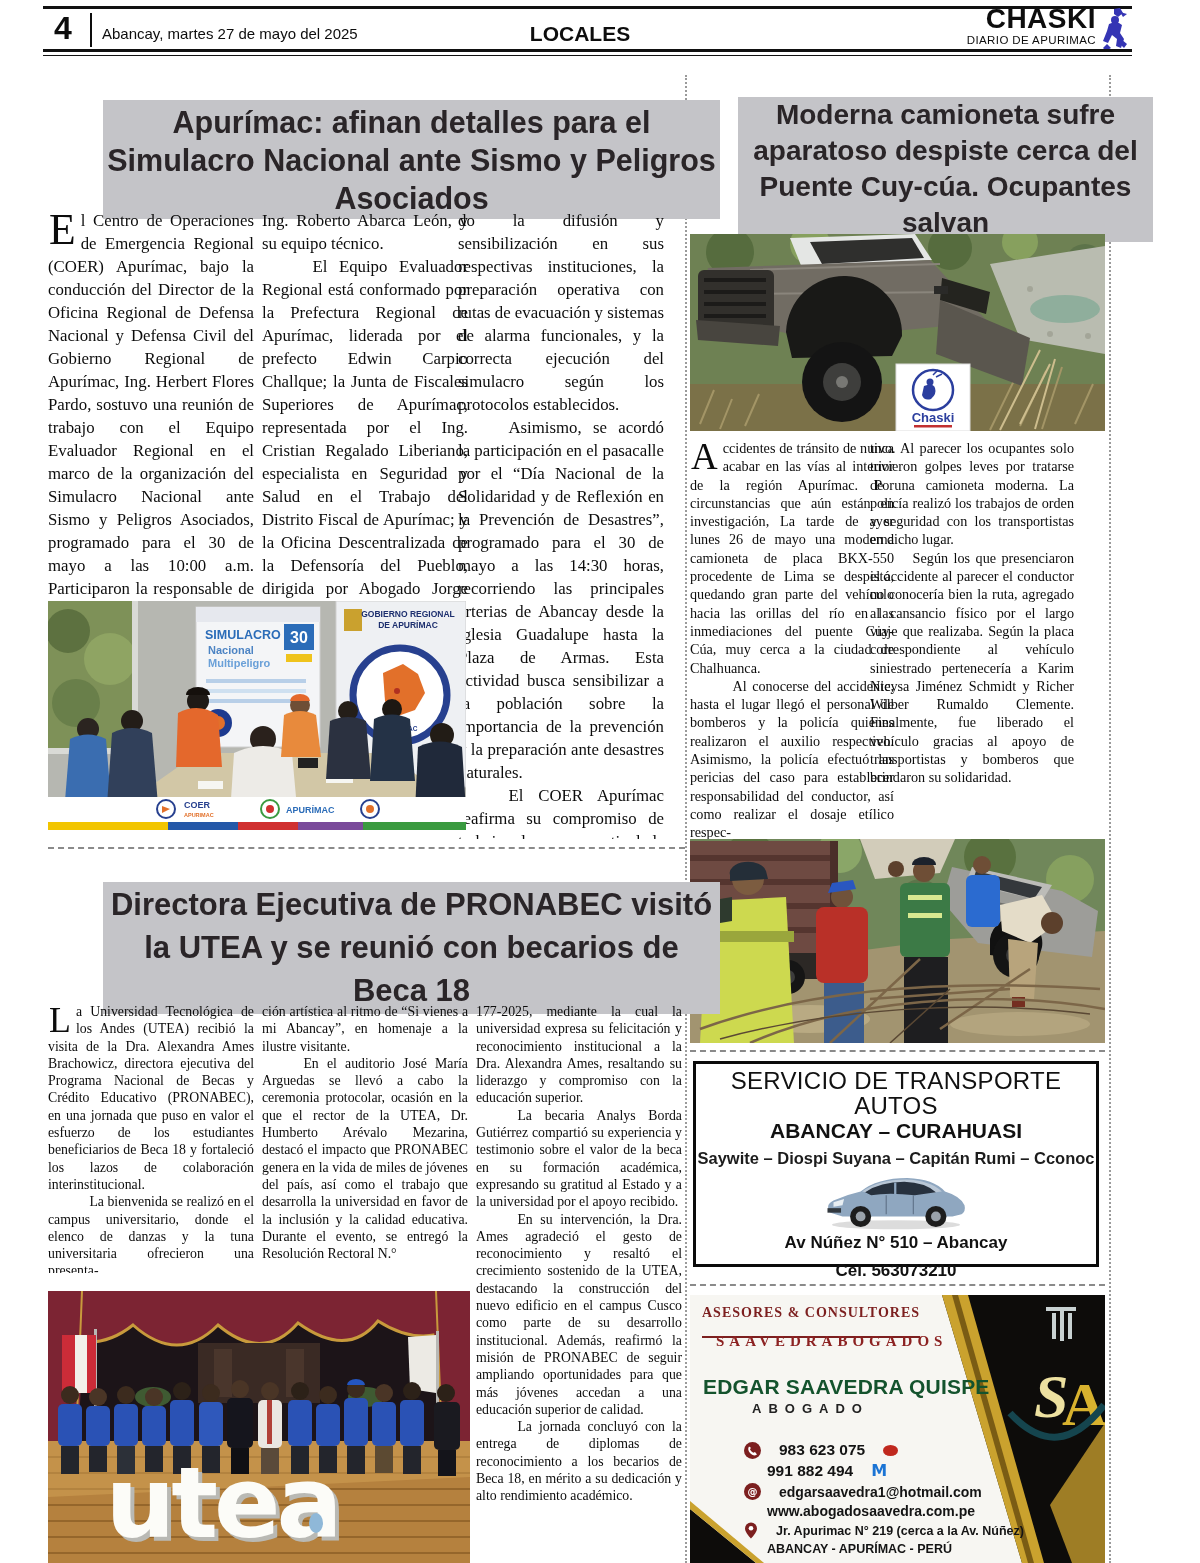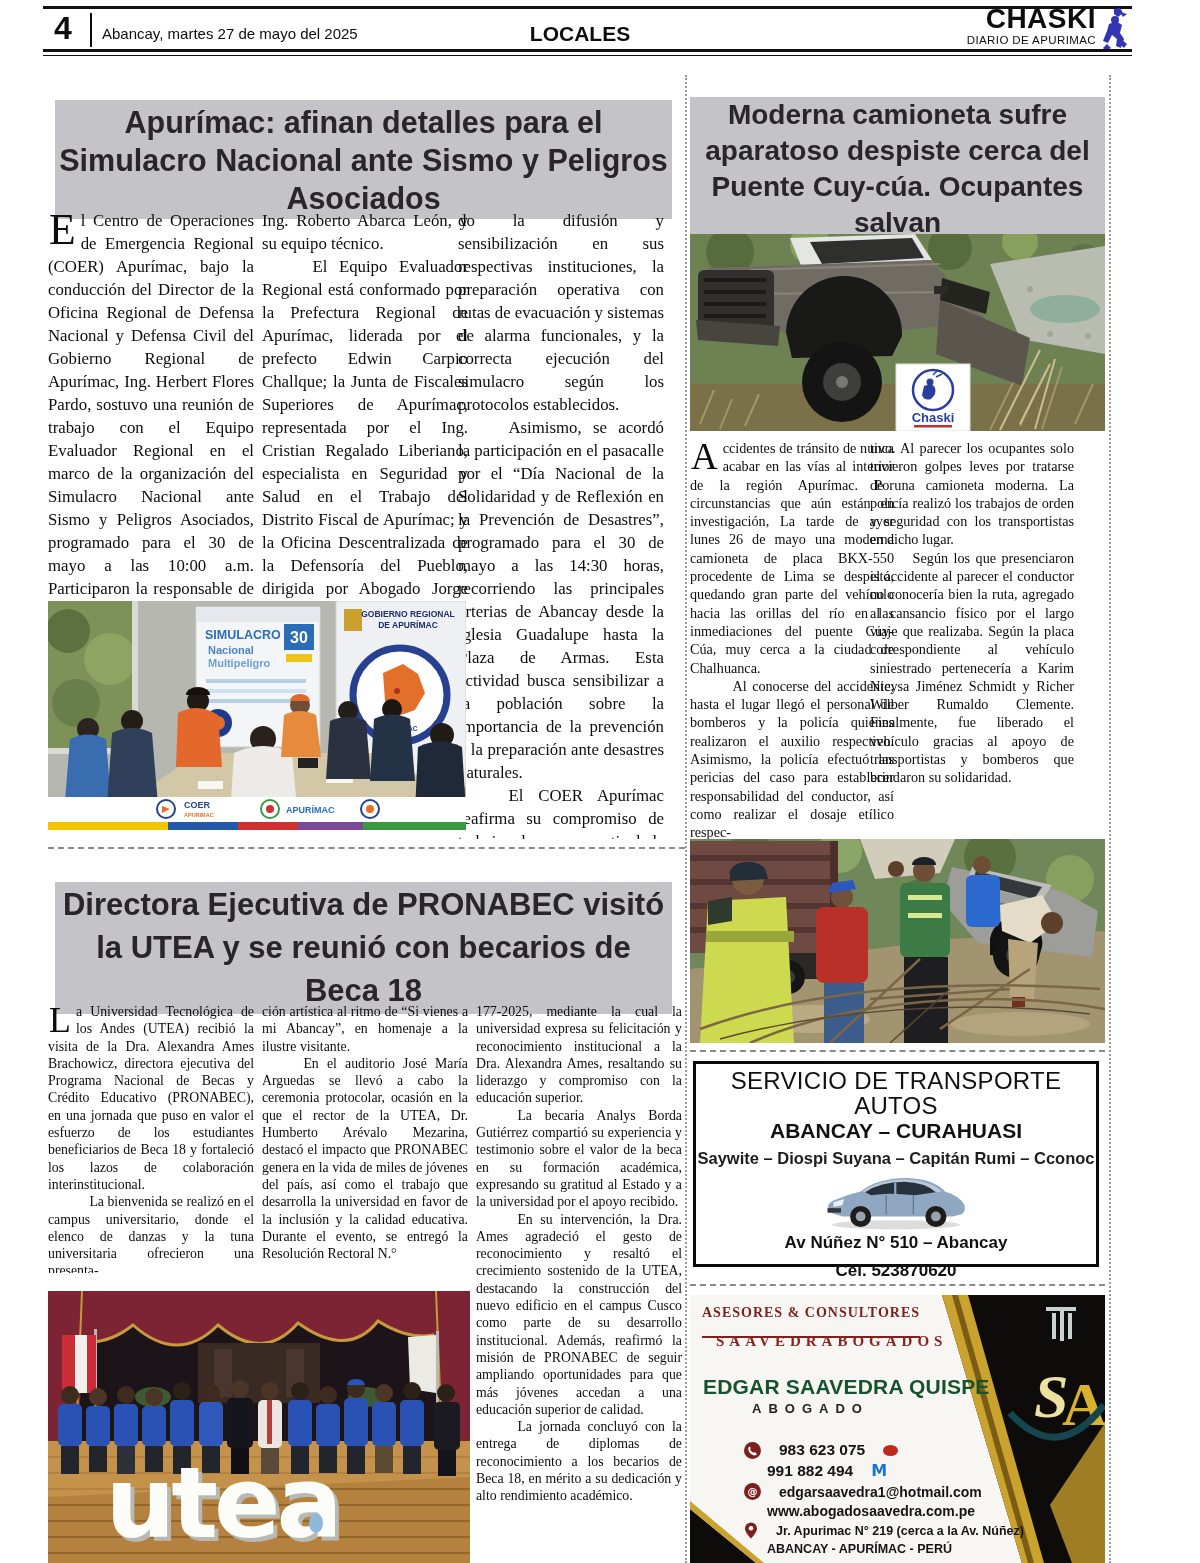--- a/index.html
+++ b/index.html
@@ -25,21 +25,21 @@
   
   .vdash{position:absolute;width:0;border-left:2px dotted #9a9a9a;}
   .vd-mid{left:685px;top:75px;height:1488px;}
   .vd-right{left:1109px;top:75px;height:1488px;}
   .hdash{position:absolute;height:0;border-top:2px dashed #8a8a8a;}
   .hd-left{left:48px;top:847px;width:637px;}
   .hd-r1{left:690px;top:1050px;width:415px;}
   .hd-r2{left:690px;top:1284px;width:415px;}
   
   .hl{position:absolute;background:#c4c4c8;color:#2a2528;font-family:"Liberation Sans",sans-serif;
-      font-weight:700;text-align:center;display:flex;align-items:center;justify-content:center;}
+      font-weight:700;text-align:center;display:flex;align-items:center;justify-content:center;margin-left:48px;}
   .hl .inner{width:100%;}
   .hl1{left:55px;top:80px;width:617px;height:119px;font-size:30.5px;line-height:38px;}
   .hl2{left:690px;top:78px;width:415px;height:145px;font-size:28px;line-height:36px;}
   .hl3{left:55px;top:861px;width:617px;height:132px;font-size:31px;line-height:43px;}
   
   .col{position:absolute;overflow:hidden;text-align:justify;color:#0c0c0c;}
   .col p{margin:0;}
   .col p.ind{text-indent:3em;}
   .drop::first-letter{float:left;font-size:2.6em;line-height:.82;padding:3px 5px 0 1px;}
   .art-sim .col{width:206px;font-size:16.8px;line-height:23px;}
@@ -345,21 +345,21 @@
       <path d="M104,18 V34" stroke="#8fa7c0" stroke-width="3"></path>
       <circle cx="58" cy="63" r="14" fill="#1d1d1d"></circle>
       <circle cx="58" cy="63" r="6.5" fill="#9aa2aa"></circle>
       <circle cx="158" cy="63" r="14" fill="#1d1d1d"></circle>
       <circle cx="158" cy="63" r="6.5" fill="#9aa2aa"></circle>
       <polygon points="22,44 36,40 34,48 22,50" fill="#e8eef2"></polygon>
       <rect x="14" y="52" width="18" height="6" fill="#32383e"></rect>
       <path d="M92,35 V60 M128,35 V60" stroke="#5f7288" stroke-width="1.5" fill="none"></path>
     </svg>
     <div class="t-addr">Av Núñez N° 510 – Abancay</div>
-    <div class="t-phone">Cel. 523870620</div>
+    <div class="t-phone">Cel. 563073210</div>
   </div>
 
   <div class="hdash hd-r2"></div>
 
   <div class="l-ad">
     <svg class="l-bg" viewBox="0 0 415 268">
       <rect width="415" height="268" fill="#f7f6f2"></rect>
       <polygon points="252,0 415,0 415,268 332,268" fill="#0d0c0a"></polygon>
       <polygon points="252,0 278,0 354,268 332,268" fill="#caa22e"></polygon>
       <polygon points="262,0 268,0 344,268 338,268" fill="#7a5c14"></polygon>

